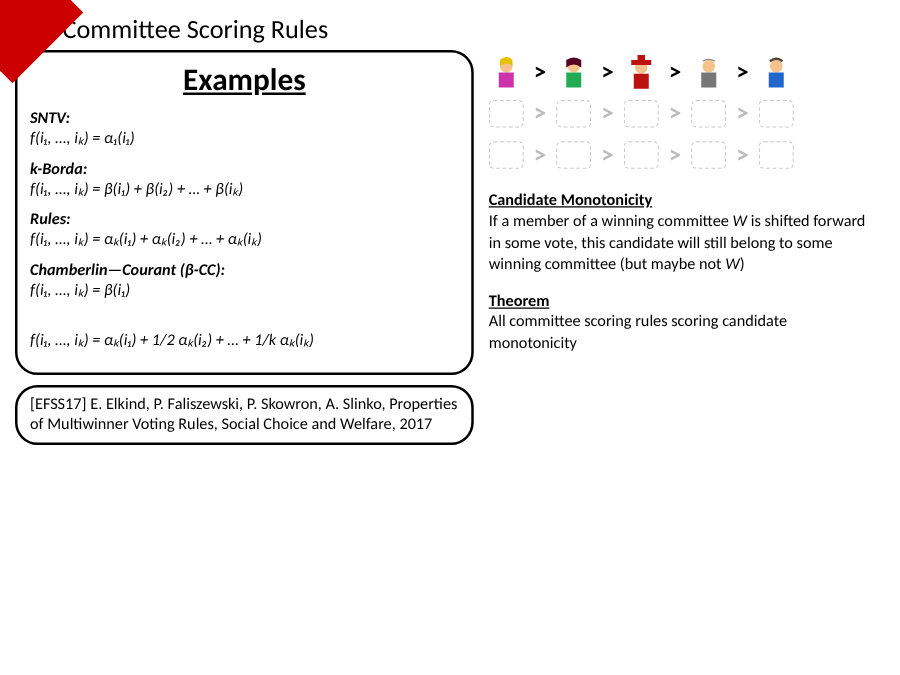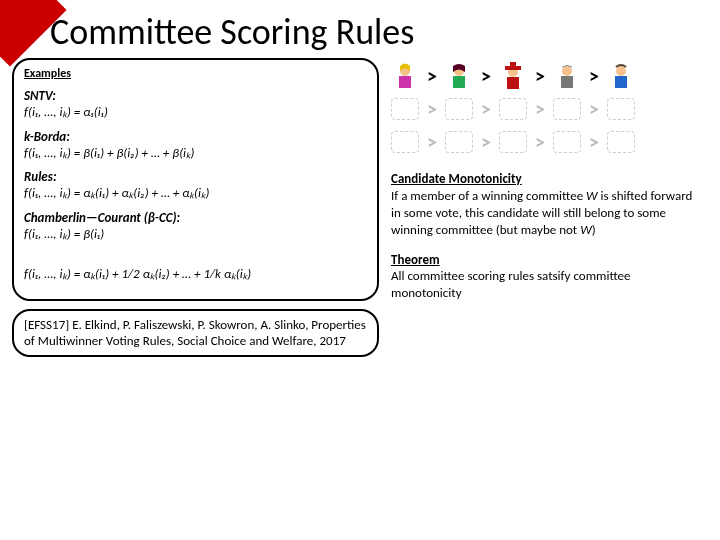--- a/index.html
+++ b/index.html
@@ -1,23 +1,23 @@
 <!DOCTYPE html>
 <html><head>
 <meta charset="utf-8">
 <style>
   * { box-sizing: border-box; margin: 0; padding: 0; }
   body { width: 720px; height: 540px; font-family: Calibri, Arial, sans-serif; background: #fff; color: #000; position: relative; overflow: hidden; }
   .corner { position: absolute; top: -30px; left: -30px; width: 80px; height: 80px; background: #c00; transform: rotate(45deg); }
-  .title { font-size: 36px; margin: 10px 0 4px 50px; }
+  .title { font-size: 21px; margin: 10px 0 4px 50px; }
   .cols { display: flex; padding: 0 12px; gap: 12px; }
   .left { width: 367px; }
   .right { width: 312px; }
   .examples { border: 2px solid #000; border-radius: 18px; padding: 6px 10px 8px; }
-  .examples h2 { text-align: left; font-size: 12px; text-decoration: underline; margin-bottom: 4px; }
+  .examples h2 { text-align: center; font-size: 25px; text-decoration: underline; margin-bottom: 4px; }
   .rule { font-size: 13px; margin: 8px 0; line-height: 1.25; font-style: italic; }
   .rule b { font-weight: bold; }
   .refbox { border: 2px solid #000; border-radius: 18px; padding: 6px 10px; margin-top: 8px; font-size: 13px; line-height: 1.25; }
   .ranking { display: flex; align-items: center; gap: 4px; margin: 3px 0; height: 30px; }
   .gt { font-size: 20px; font-weight: bold; width: 18px; text-align: center; }
   .faded .gt { color: #bbb; }
   .cand { width: 28px; height: 30px; display: flex; align-items: center; justify-content: center; }
   .cand svg { width: 26px; height: 28px; }
   .ghost { width: 28px; height: 22px; border: 1px dashed #ccc; border-radius: 4px; }
   .textbox { font-size: 13px; line-height: 1.3; margin-top: 14px; }
@@ -131,16 +131,16 @@
       </div>
     </div>
 
     <div class="textbox">
       <span class="hd">Candidate Monotonicity</span><br>
       <span>If a member of a winning committee </span><i>W</i><span> is shifted forward in some vote, this candidate will still belong to some winning committee (but maybe not </span><i>W</i><span>)</span>
     </div>
 
     <div class="textbox th">
       <span class="hd">Theorem</span><br>
-      <span>All committee scoring rules satsify committee monotonicity</span>
+      <span>All committee scoring rules scoring candidate monotonicity</span>
     </div>
   </div>
 </div>
 
 </body></html>

